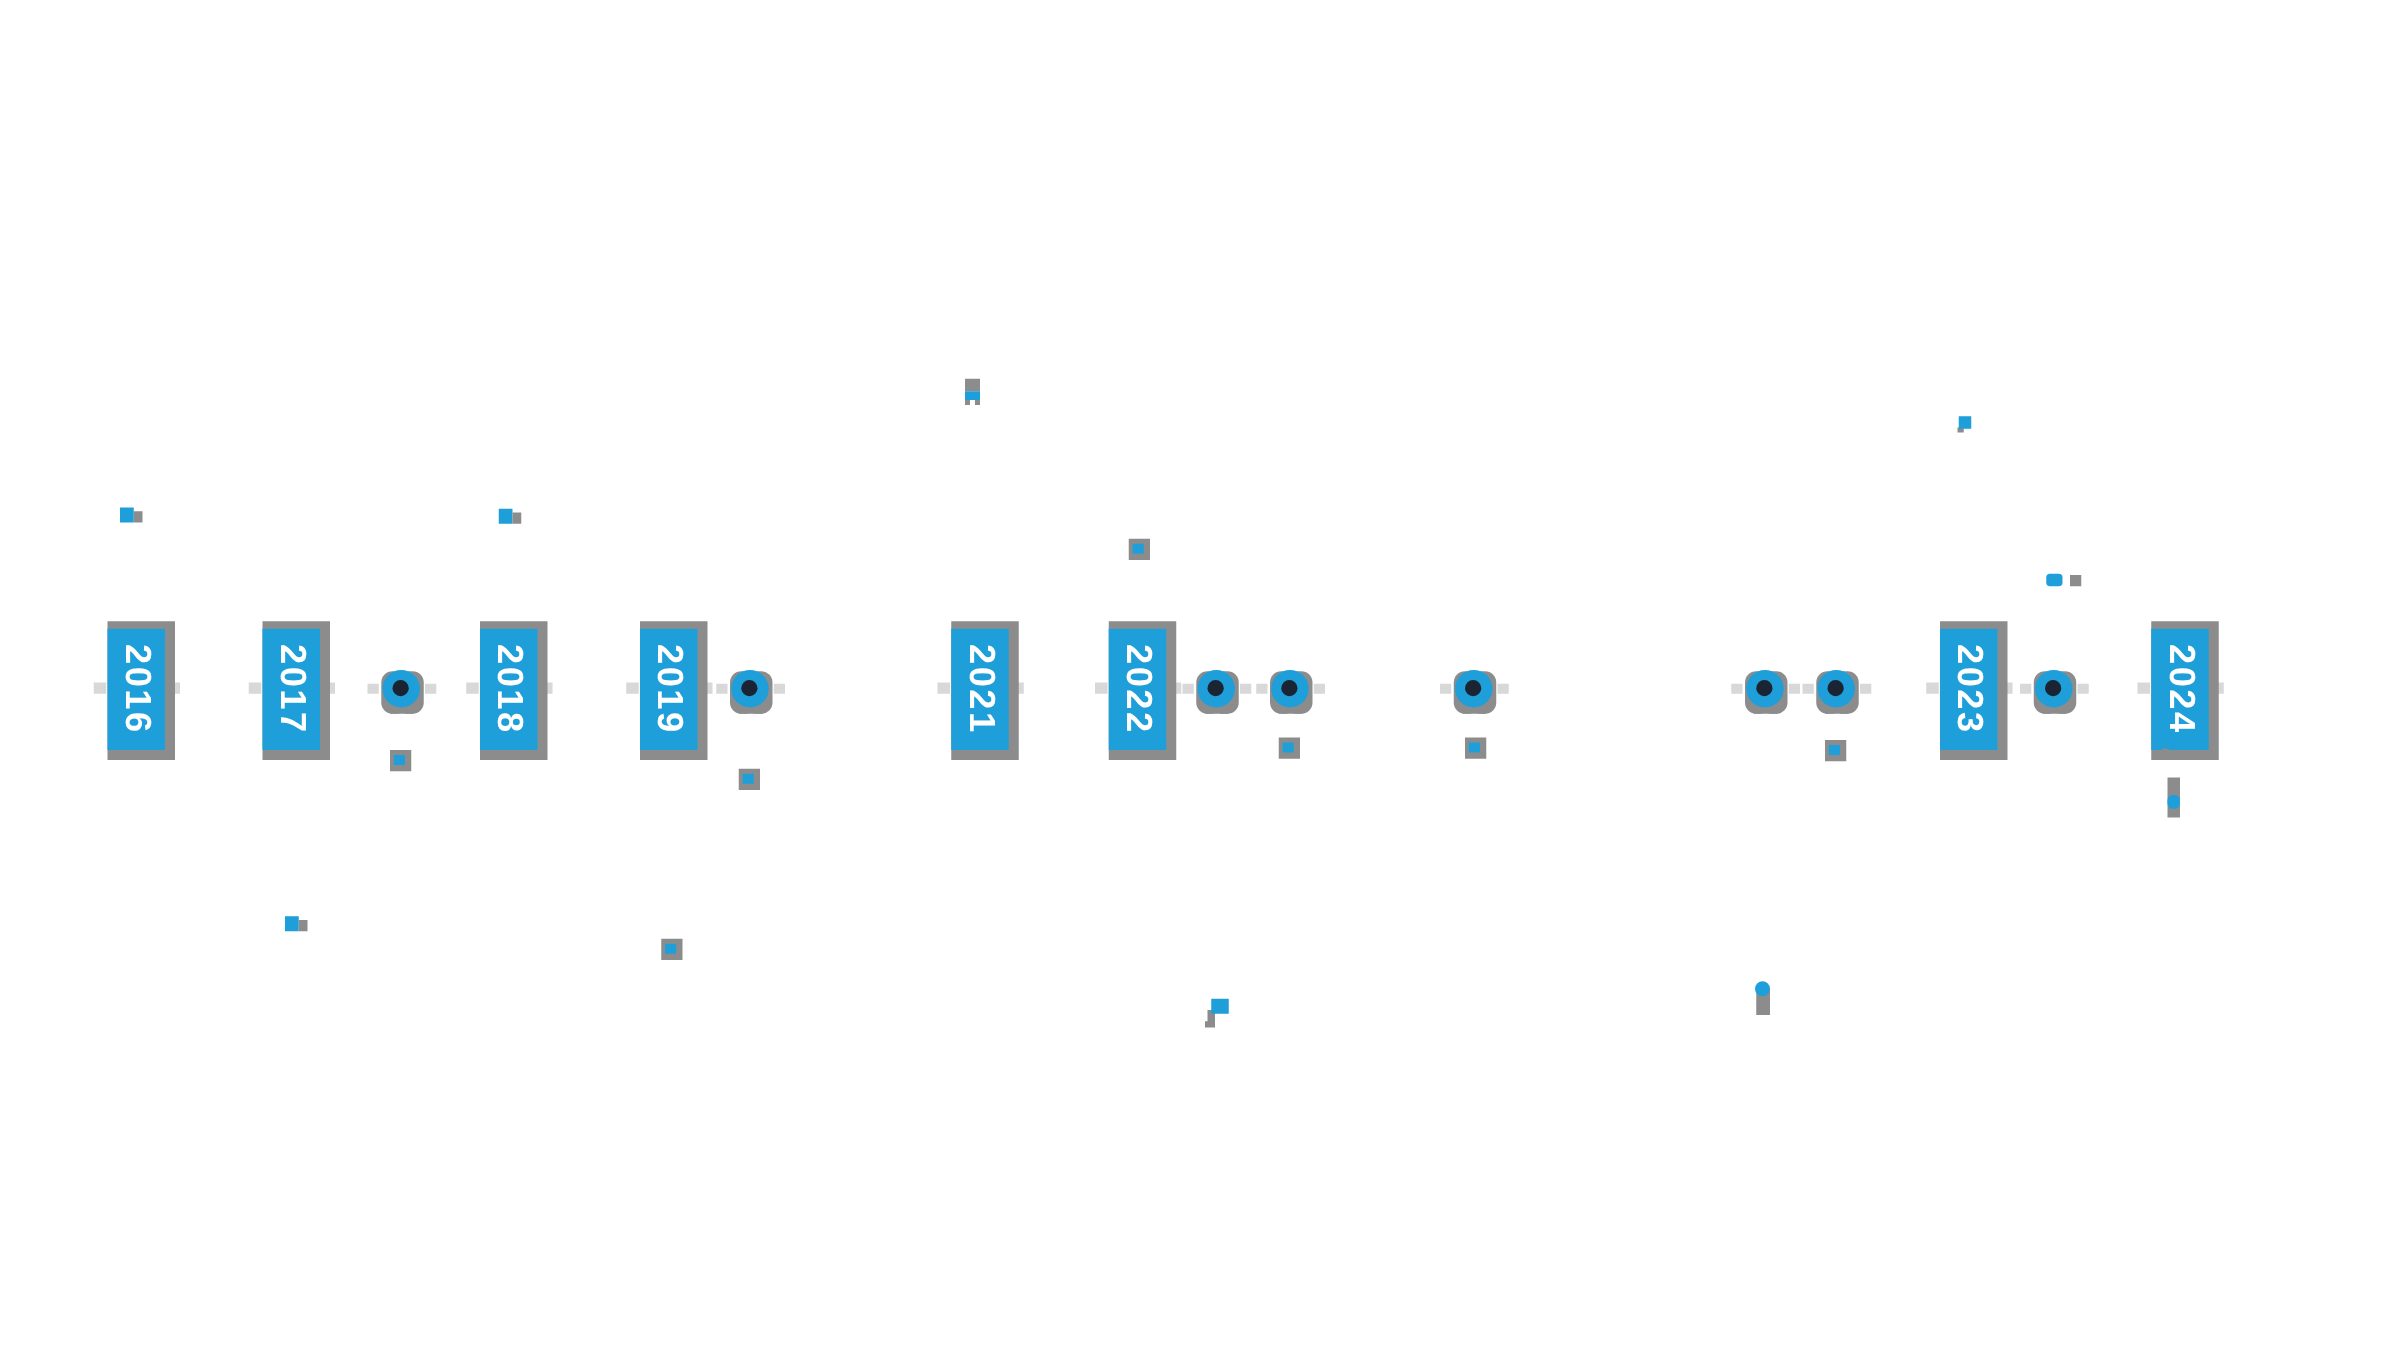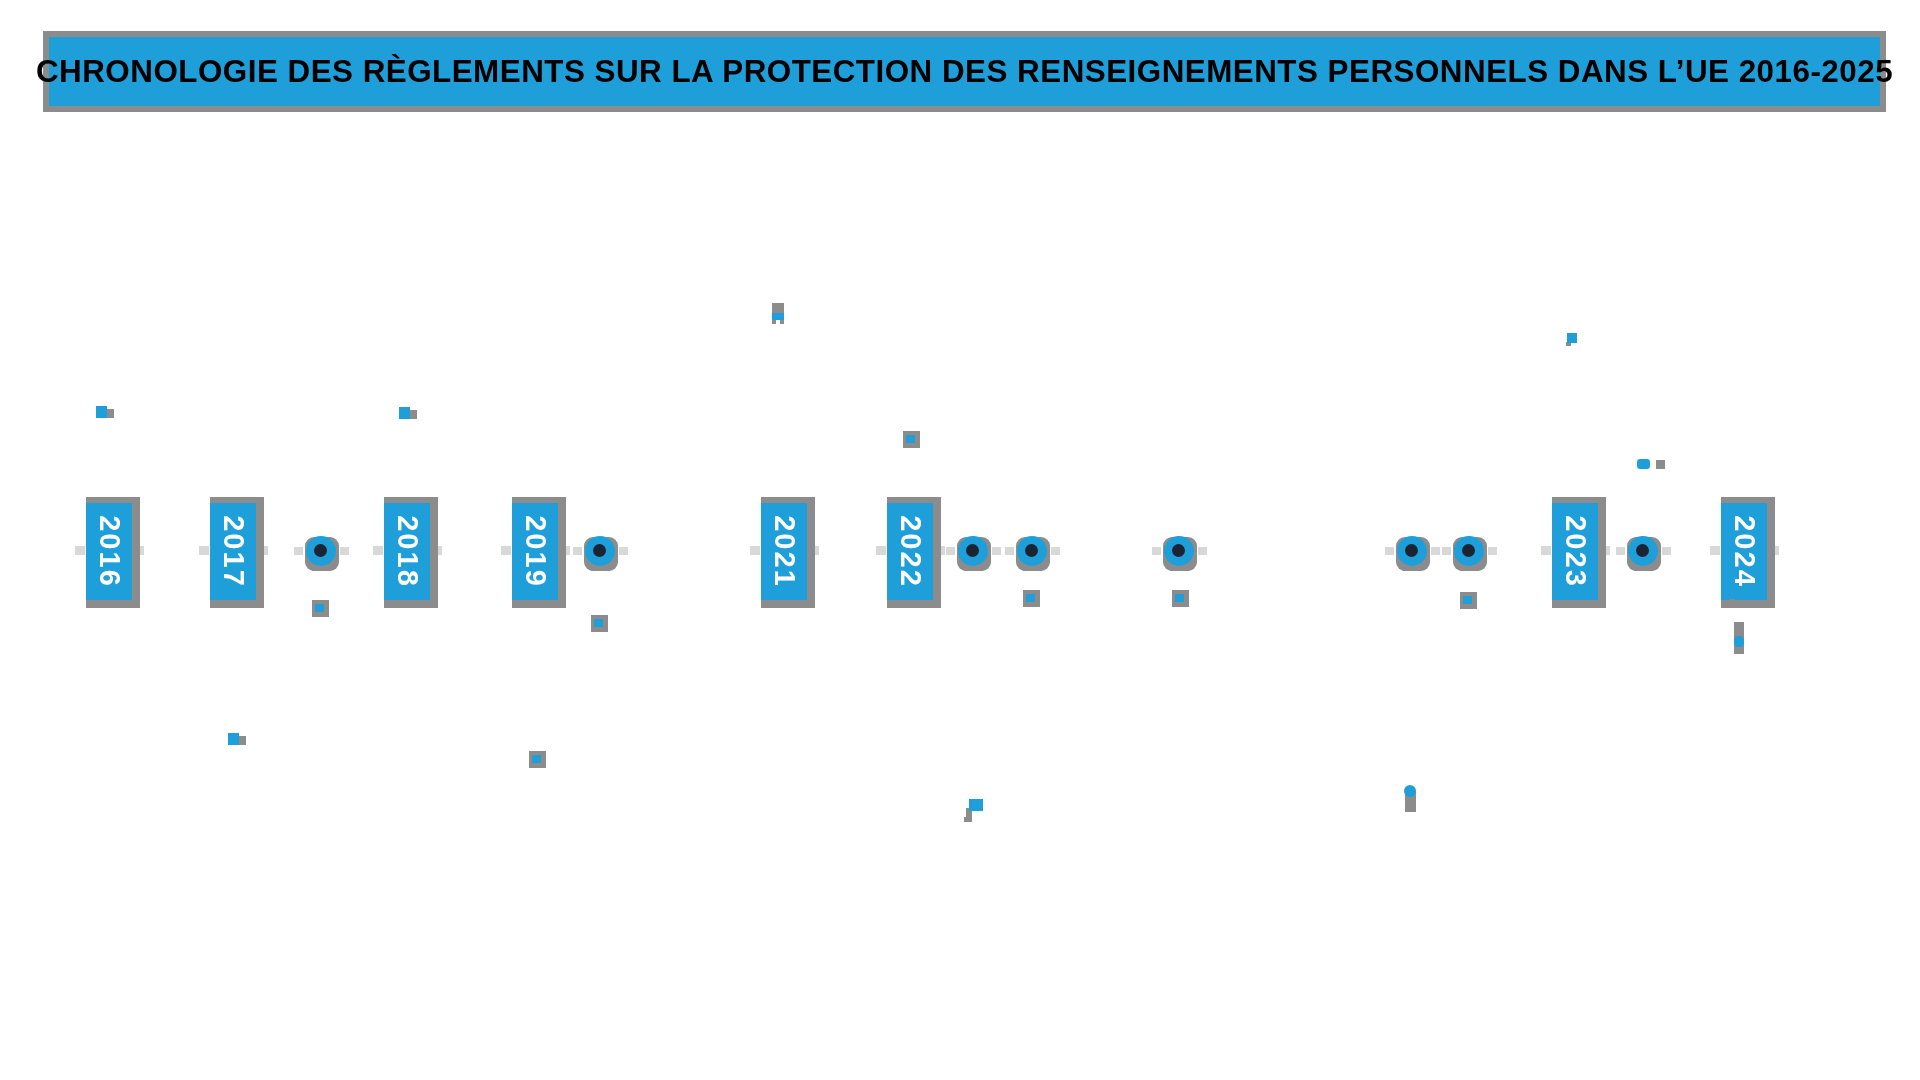--- a/index.html
+++ b/index.html
@@ -24,25 +24,20 @@
   .dot-foot{background:var(--gray);}
   .stub{background:var(--stub);}
   
   .fb{position:absolute;background:var(--blue);}
   .fg{position:absolute;background:var(--gray);}
 </style>
 </head>
 <body>
 
 <div class="stage">
-  <div class="abs title-frame">
-    <div class="abs title-inner">
-      <div class="title-text">CHRONOLOGIE DES RÈGLEMENTS SUR LA PROTECTION DES RENSEIGNEMENTS PERSONNELS DANS L’UE 2016-2025</div>
-    </div>
-  </div>
   <div class="abs" id="timeline" style="left:0;top:0;width:1920px;height:1080px;">
       <div class="abs stub" style="left: 75px; top: 546px; width: 10px; height: 9px;"></div>
       <div class="abs stub" style="left: 134px; top: 546px; width: 10px; height: 9px;"></div>
       <div class="abs year-shadow" style="left: 86px; top: 497px; width: 54px; height: 111px;"></div>
       <div class="abs year-box" style="left: 86px; top: 503px; width: 46px; height: 97px;">
         <span class="year-label">2016</span>
       </div>
       <div class="abs stub" style="left: 199px; top: 546px; width: 10px; height: 9px;"></div>
       <div class="abs stub" style="left: 258px; top: 546px; width: 10px; height: 9px;"></div>
       <div class="abs year-shadow" style="left: 210px; top: 497px; width: 54px; height: 111px;"></div>

